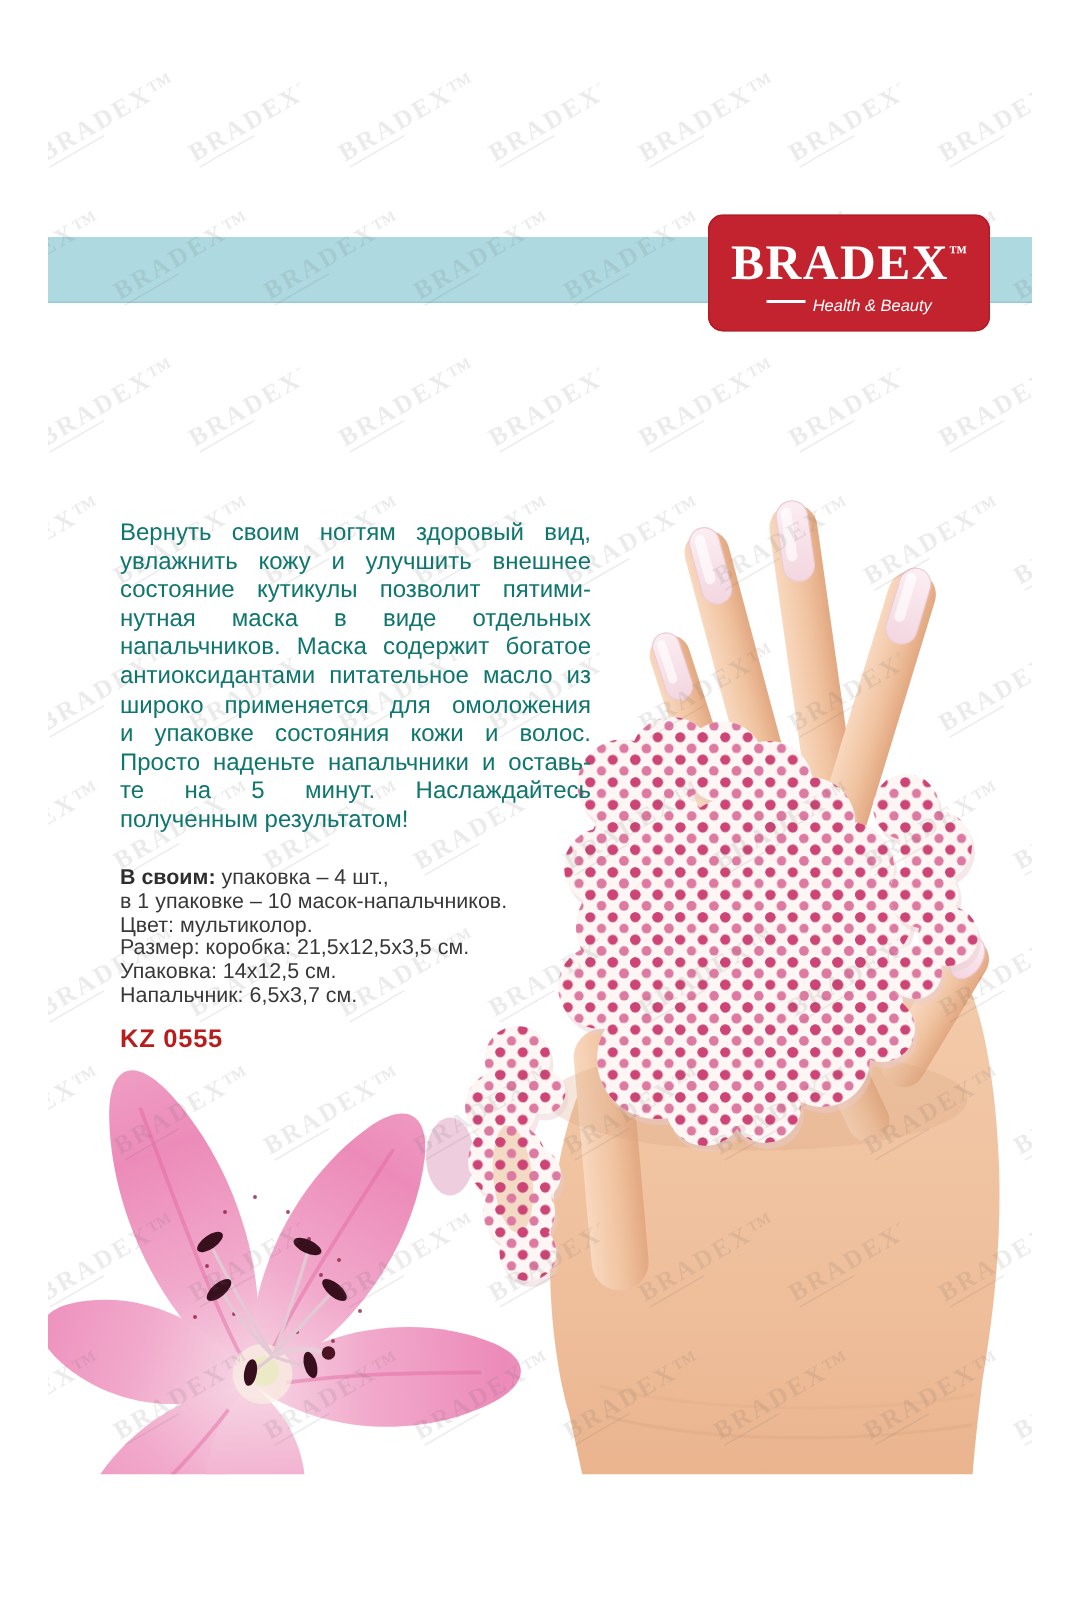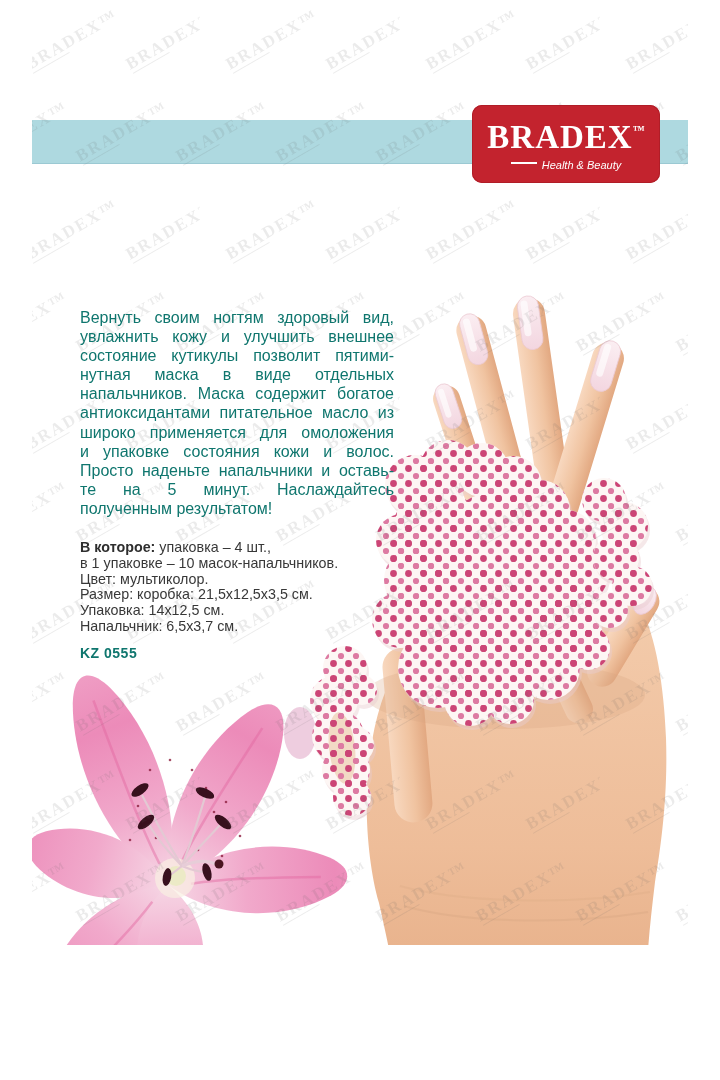--- a/index.html
+++ b/index.html
@@ -1,17 +1,17 @@
 <!DOCTYPE html>
 <html><head>
 <meta charset="utf-8">
 <style>
   html,body{margin:0;padding:0;background:#fff;}
   .canvas{position:relative;width:720px;height:945px;background:#fff;overflow:hidden;
-          font-family:"Liberation Sans",sans-serif;}
+          font-family:"Liberation Sans",sans-serif;margin-top:38px;}
   .layer{position:absolute;left:0;top:0;width:720px;height:1080px;}
   .photo-svg{z-index:1;}
   .wm-svg{z-index:2;pointer-events:none;}
   .band{position:absolute;left:32px;top:120px;width:656px;height:43px;
         background:#aed9e0;border-bottom:1px solid #9bc9d3;z-index:1;}
   .logo{position:absolute;left:472px;top:105px;width:188px;height:78px;
         background:#c3232e;border-radius:10px;z-index:3;color:#fff;
         box-shadow:inset 0 0 0 1px #b01d27;text-align:center;}
   .logo-top{margin-top:9px;font-family:"Liberation Serif",serif;font-weight:bold;
             font-size:33px;line-height:33px;letter-spacing:1px;white-space:nowrap;}
@@ -23,22 +23,22 @@
          color:#d4212b;font-weight:bold;letter-spacing:.5px;}
   .title .t1{display:block;font-size:38px;line-height:41px;}
   .title .t2{display:block;font-size:37px;line-height:41px;}
   .desc{position:absolute;left:80px;top:308px;width:314px;z-index:3;
         color:#0f766e;font-size:16px;line-height:19.1px;}
   .dline{text-align:justify;text-align-last:justify;}
   .dline.last{text-align-last:left;}
   .specs{position:absolute;left:80px;top:540px;width:320px;z-index:3;
          color:#383838;font-size:14.3px;line-height:15.8px;}
   .sb{font-weight:bold;color:#2e2e2e;}
-  .sku{position:absolute;left:80px;top:645px;z-index:3;color:#0f766e;
-       font-weight:bold;font-size:14px;letter-spacing:.5px;}
+  .sku{position:absolute;left:80px;top:645px;z-index:3;color:#b91c1c;
+       font-weight:bold;font-size:17px;letter-spacing:.5px;}
 </style>
 </head>
 <body>
 
 <div class="canvas">
 
   <div class="band"></div>
 
   <svg class="layer photo-svg" viewBox="0 0 720 1080" aria-hidden="true">
     <defs>
@@ -285,21 +285,21 @@
     <div class="dline">напальчников. Маска содержит богатое</div>
     <div class="dline">антиоксидантами питательное масло из</div>
     <div class="dline">широко применяется для омоложения</div>
     <div class="dline">и упаковке состояния кожи и волос.</div>
     <div class="dline">Просто наденьте напальчники и оставь-</div>
     <div class="dline">те на 5 минут. Наслаждайтесь</div>
     <div class="dline last">полученным результатом!</div>
   </div>
 
   <div class="specs">
-    <div><span class="sb">В которое:</span><span> упаковка – 4 шт.,</span></div>
+    <div><span class="sb">В своим:</span><span> упаковка – 4 шт.,</span></div>
     <div><span class="sb"></span><span>в 1 упаковке – 10 масок-напальчников.</span></div>
     <div><span class="sb"></span><span>Цвет: мультиколор.</span></div>
     <div><span class="sb"></span><span>Размер: коробка: 21,5х12,5х3,5 см.</span></div>
     <div><span class="sb"></span><span>Упаковка: 14х12,5 см.</span></div>
     <div><span class="sb"></span><span>Напальчник: 6,5х3,7 см.</span></div>
   </div>
 
   <div class="sku">KZ 0555</div>
 
 </div>

